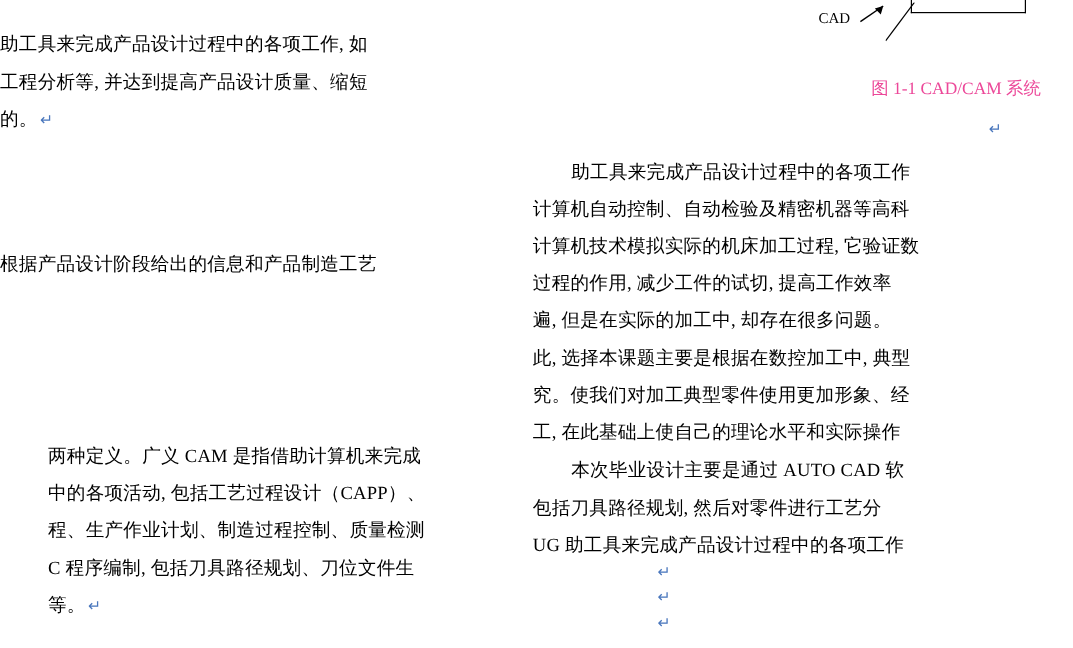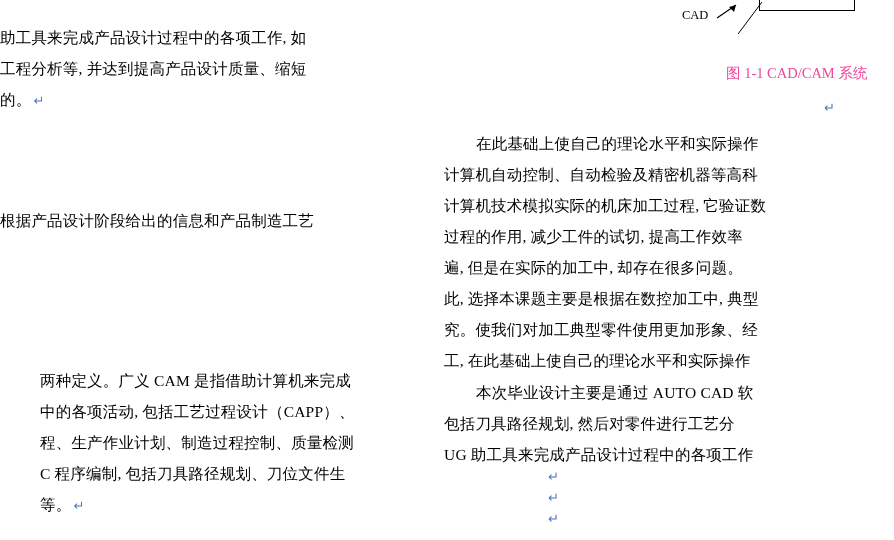--- a/index.html
+++ b/index.html
@@ -221,21 +221,21 @@
       <svg class="fig-diag" viewBox="0 0 26 34">
         <path d="M0 32 L24 0" stroke="#000" stroke-width="1" fill="none"></path>
       </svg>
     </div>
 
     <div class="fig-caption">图 1-1    CAD/CAM 系统</div>
 
     <div class="pilcrow-line pc1">↵</div>
 
     <div class="body-text rblk-a">
-      <div class="ln indent">在此基础上使自己的理论水平和实际操作</div>
+      <div class="ln indent">助工具来完成产品设计过程中的各项工作</div>
       <div class="ln">计算机自动控制、自动检验及精密机器等高科</div>
       <div class="ln">计算机技术模拟实际的机床加工过程, 它验证数</div>
       <div class="ln">过程的作用, 减少工件的试切, 提高工作效率</div>
       <div class="ln">遍, 但是在实际的加工中, 却存在很多问题。</div>
       <div class="ln">此, 选择本课题主要是根据在数控加工中, 典型</div>
       <div class="ln">究。使我们对加工典型零件使用更加形象、经</div>
       <div class="ln">工, 在此基础上使自己的理论水平和实际操作</div>
     </div>
 
     <div class="body-text rblk-b">

